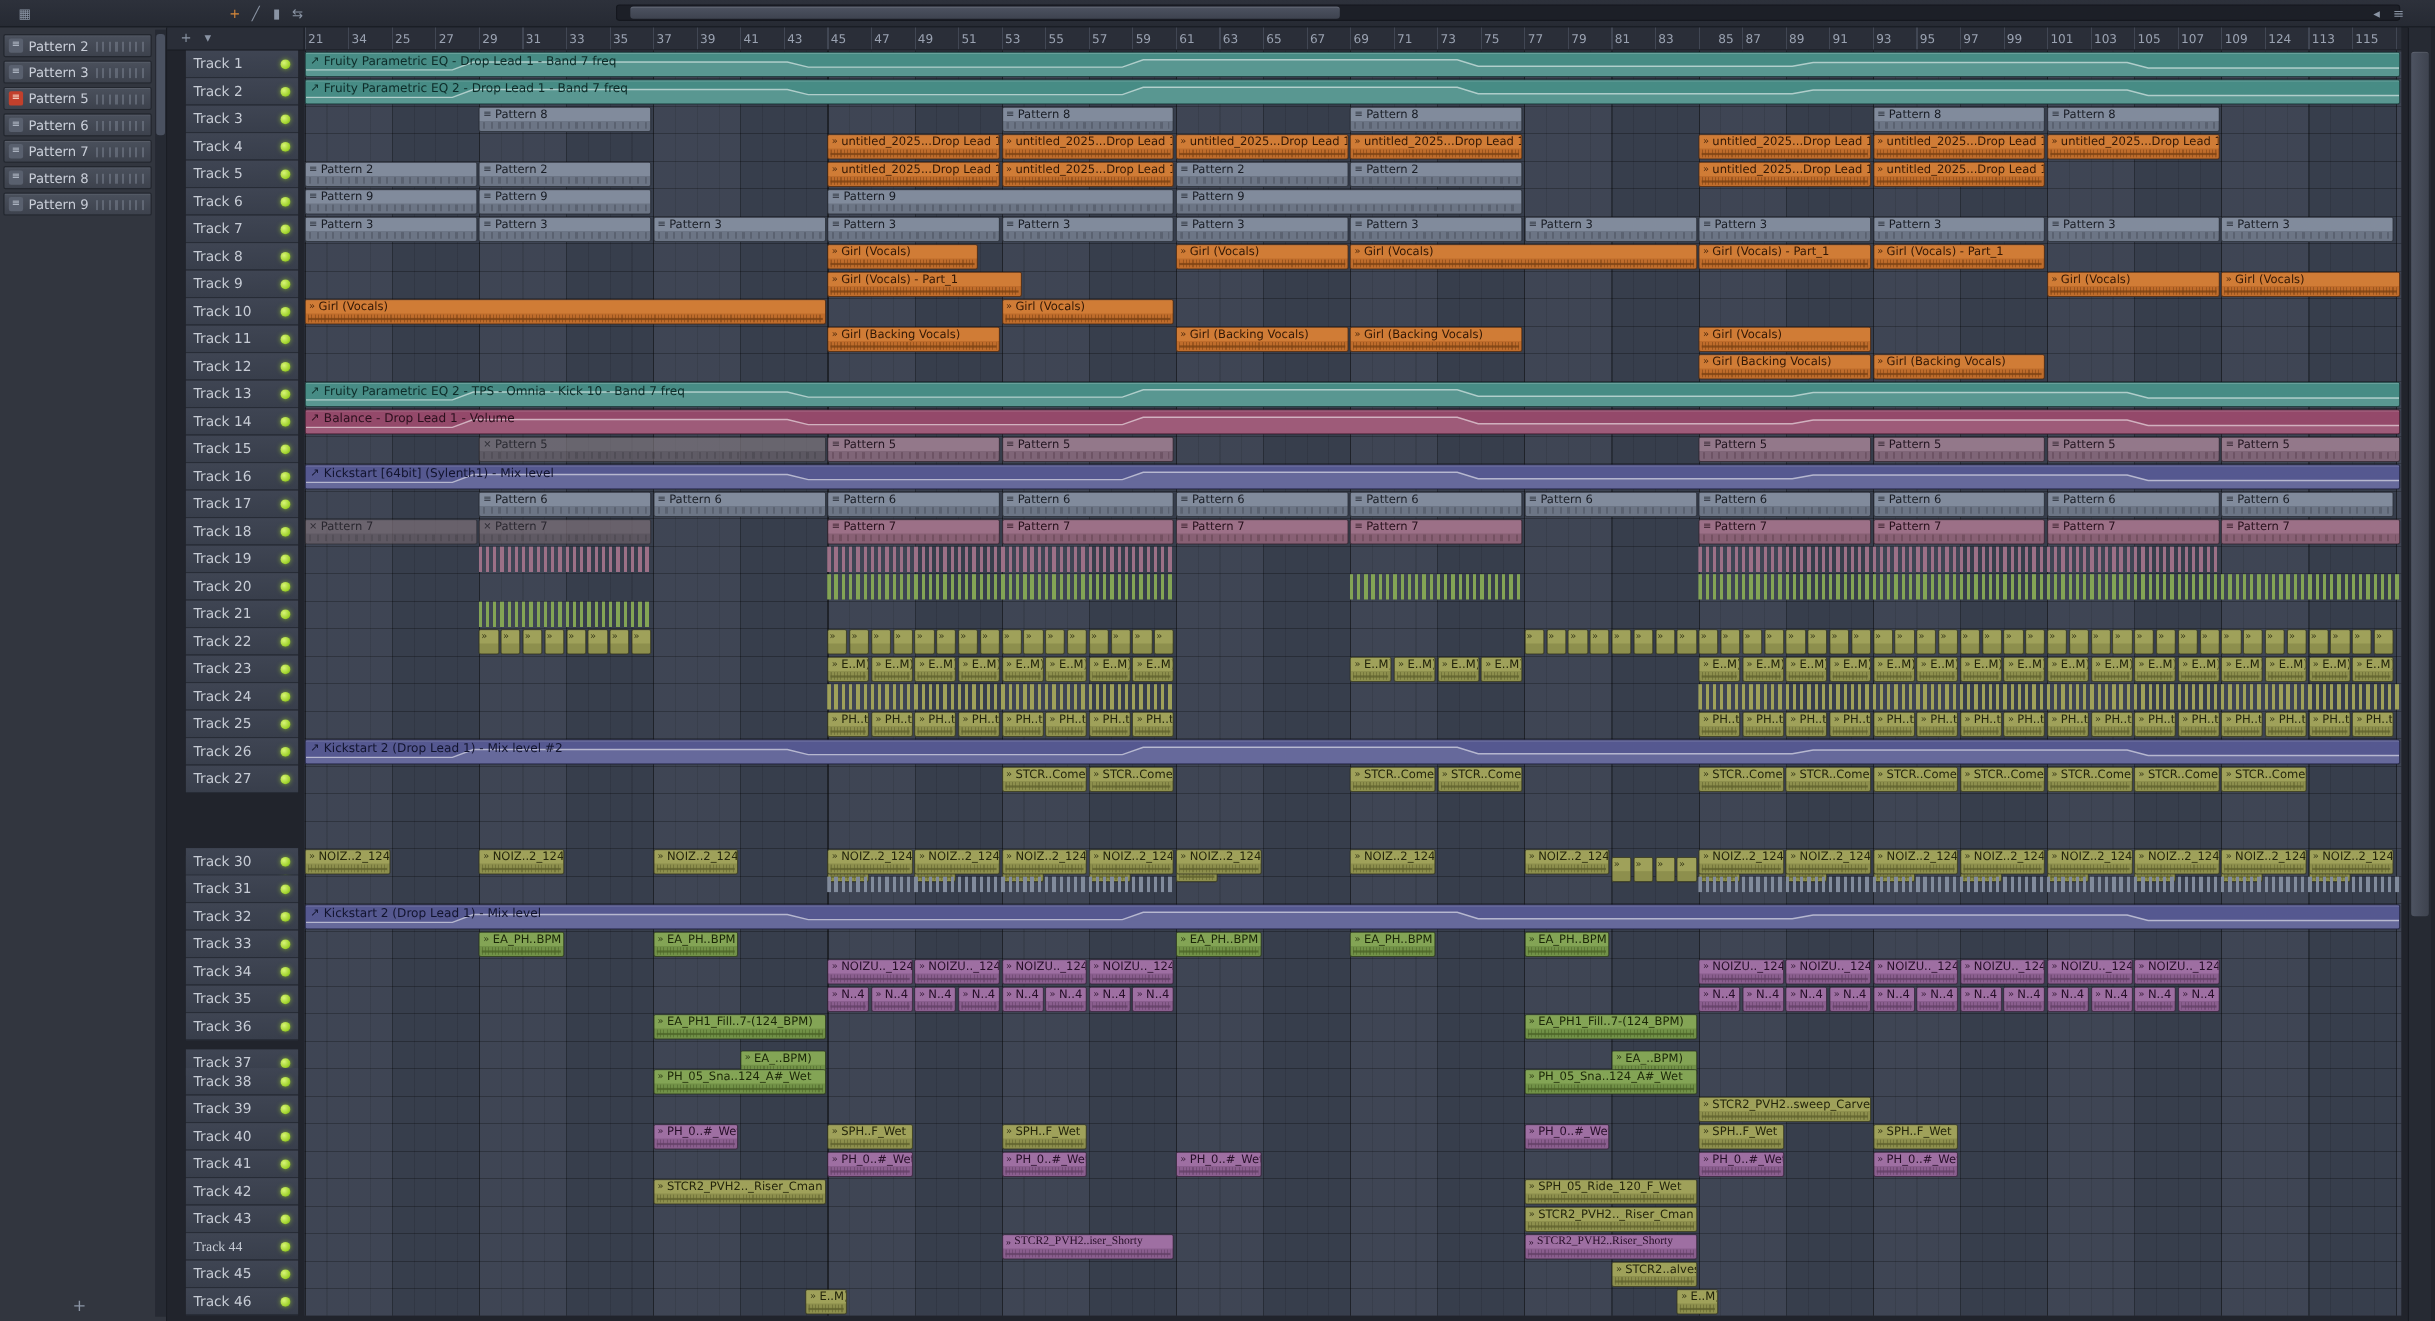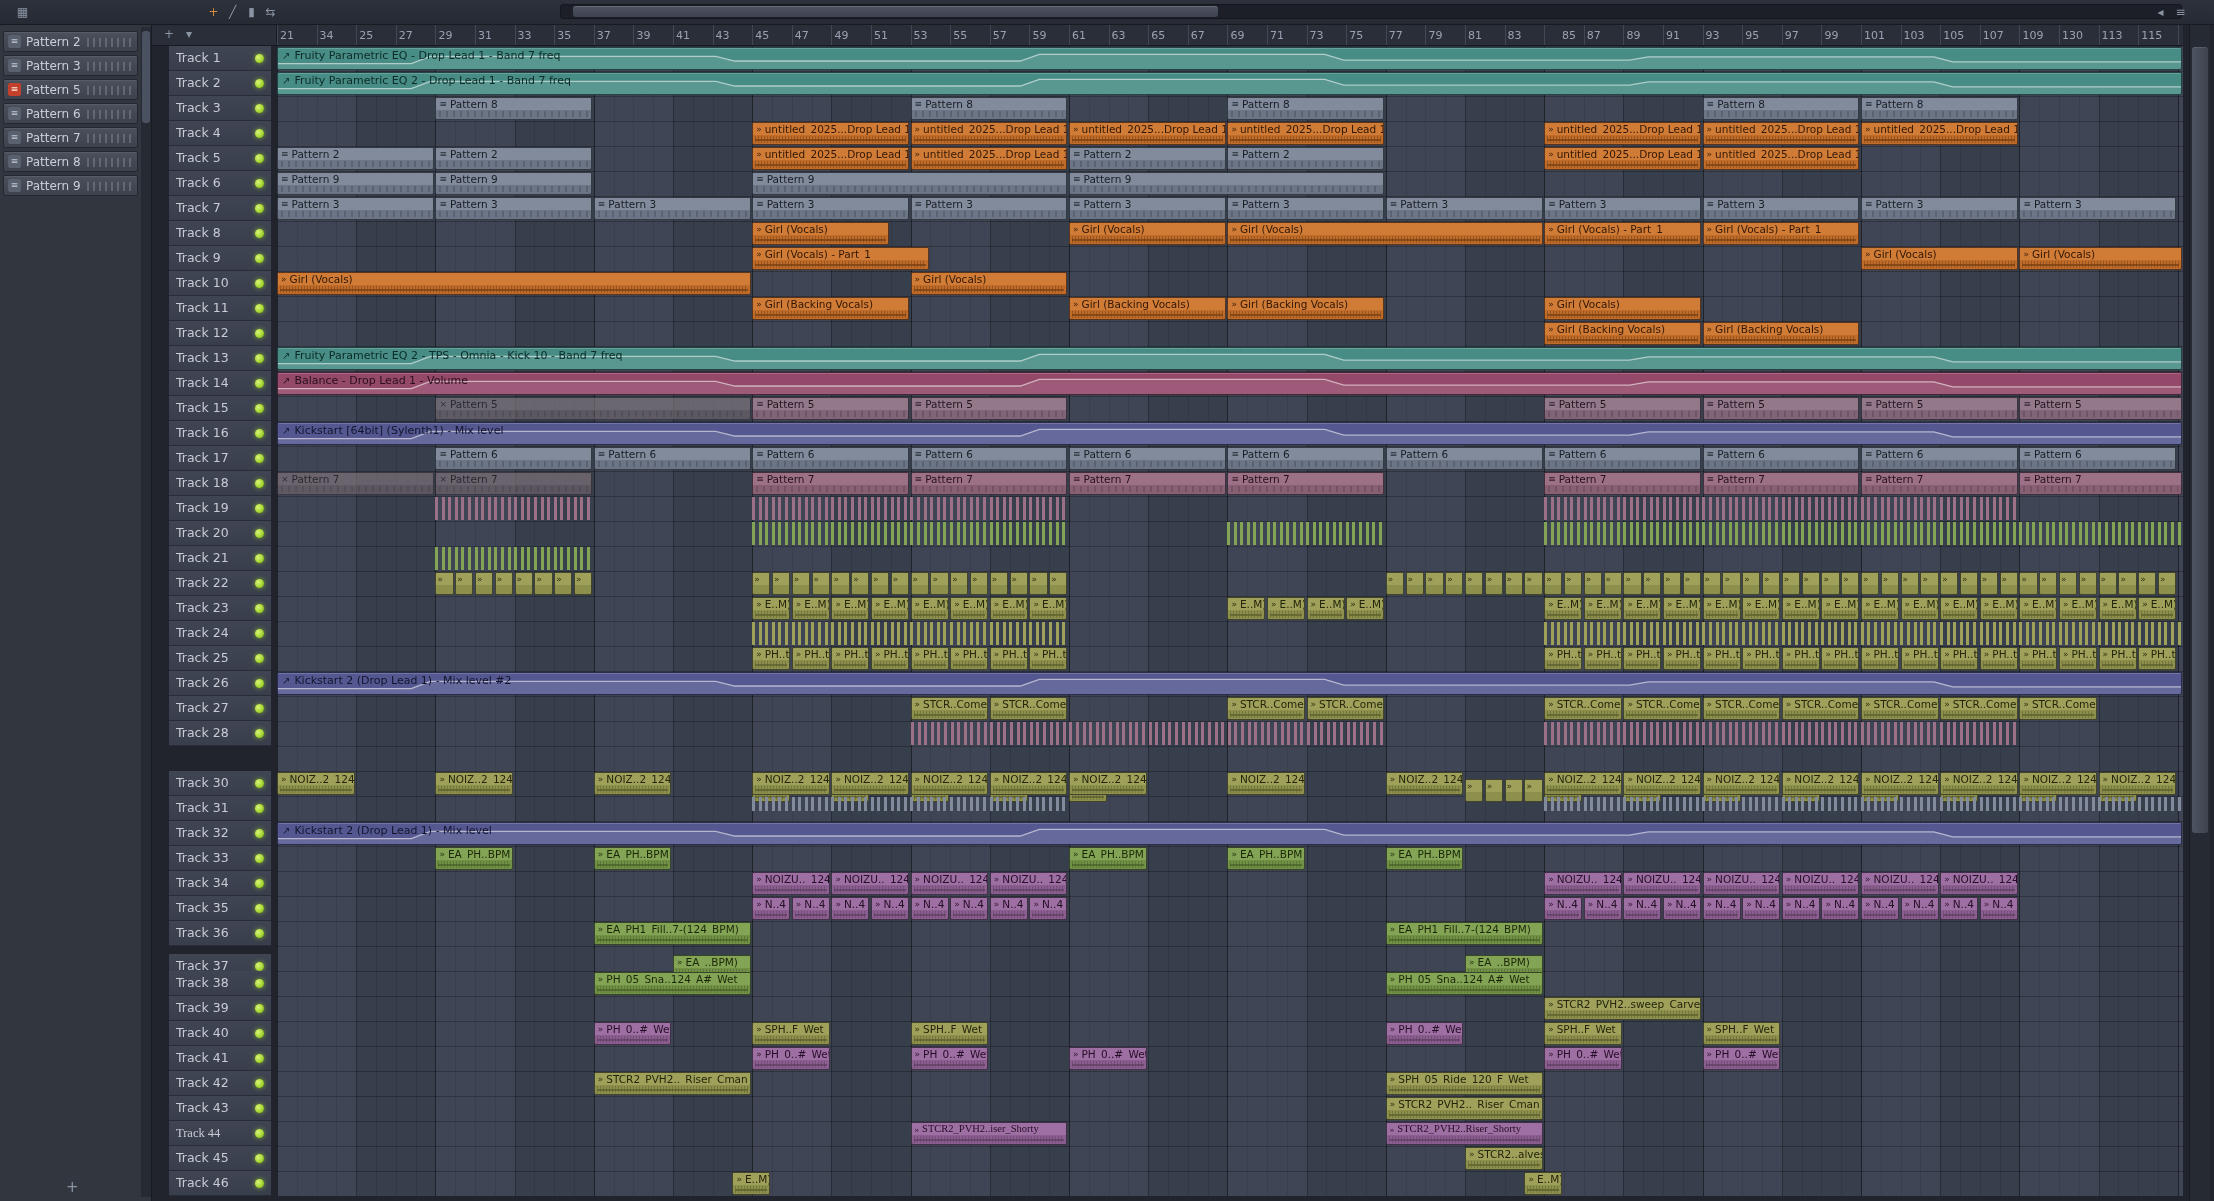--- a/index.html
+++ b/index.html
@@ -200,21 +200,21 @@
       <span class="barnum" style="left: 1389px;">91</span>
       <span class="barnum" style="left: 1428.6px;">93</span>
       <span class="barnum" style="left: 1468.2px;">95</span>
       <span class="barnum" style="left: 1507.8px;">97</span>
       <span class="barnum" style="left: 1547.4px;">99</span>
       <span class="barnum" style="left: 1587px;">101</span>
       <span class="barnum" style="left: 1626.6px;">103</span>
       <span class="barnum" style="left: 1666.2px;">105</span>
       <span class="barnum" style="left: 1705.8px;">107</span>
       <span class="barnum" style="left: 1745.4px;">109</span>
-      <span class="barnum" style="left: 1785px;">130</span>
+      <span class="barnum" style="left: 1785px;">124</span>
       <span class="barnum" style="left: 1824.6px;">113</span>
       <span class="barnum" style="left: 1864.2px;">115</span>
     </div>
 
   <div id="grid-bg"></div>
   <div id="tracks">
       <div class="trow" style="top: 0px;">
         <div class="tname">Track 1<div class="led"></div></div>
         <div class="lane">
           <div class="clip auto c-teal" style="left: 0px; width: 1905.24px;">
@@ -1796,27 +1796,20 @@
           </div>
           <div class="clip aud c-olive" style="left: 1742.4px; width: 77.7px;">
             <div class="hd">
               <span class="ic">»</span>
               <span>STCR..Comet</span>
             </div>
             <div class="bd"></div>
           </div>
         </div>
       </div>
-      <div class="trow" style="top: 675px;">
-        <div class="tname">Track 28<div class="led"></div></div>
-        <div class="lane">
-          <div class="clip stripe c-mauve" style="left: 633.6px; width: 473.7px;"></div>
-          <div class="clip stripe c-mauve" style="left: 1267.2px; width: 473.7px;"></div>
-        </div>
-      </div>
       <div class="trow" style="top: 732px;">
         <div class="tname">Track 29<div class="led"></div></div>
         <div class="lane">
           <div class="clip aud c-olive" style="left: 475.2px; width: 38.1px;">
             <div class="hd">
               <span class="ic">»</span>
               <span>N..</span>
             </div>
             <div class="bd"></div>
           </div>

